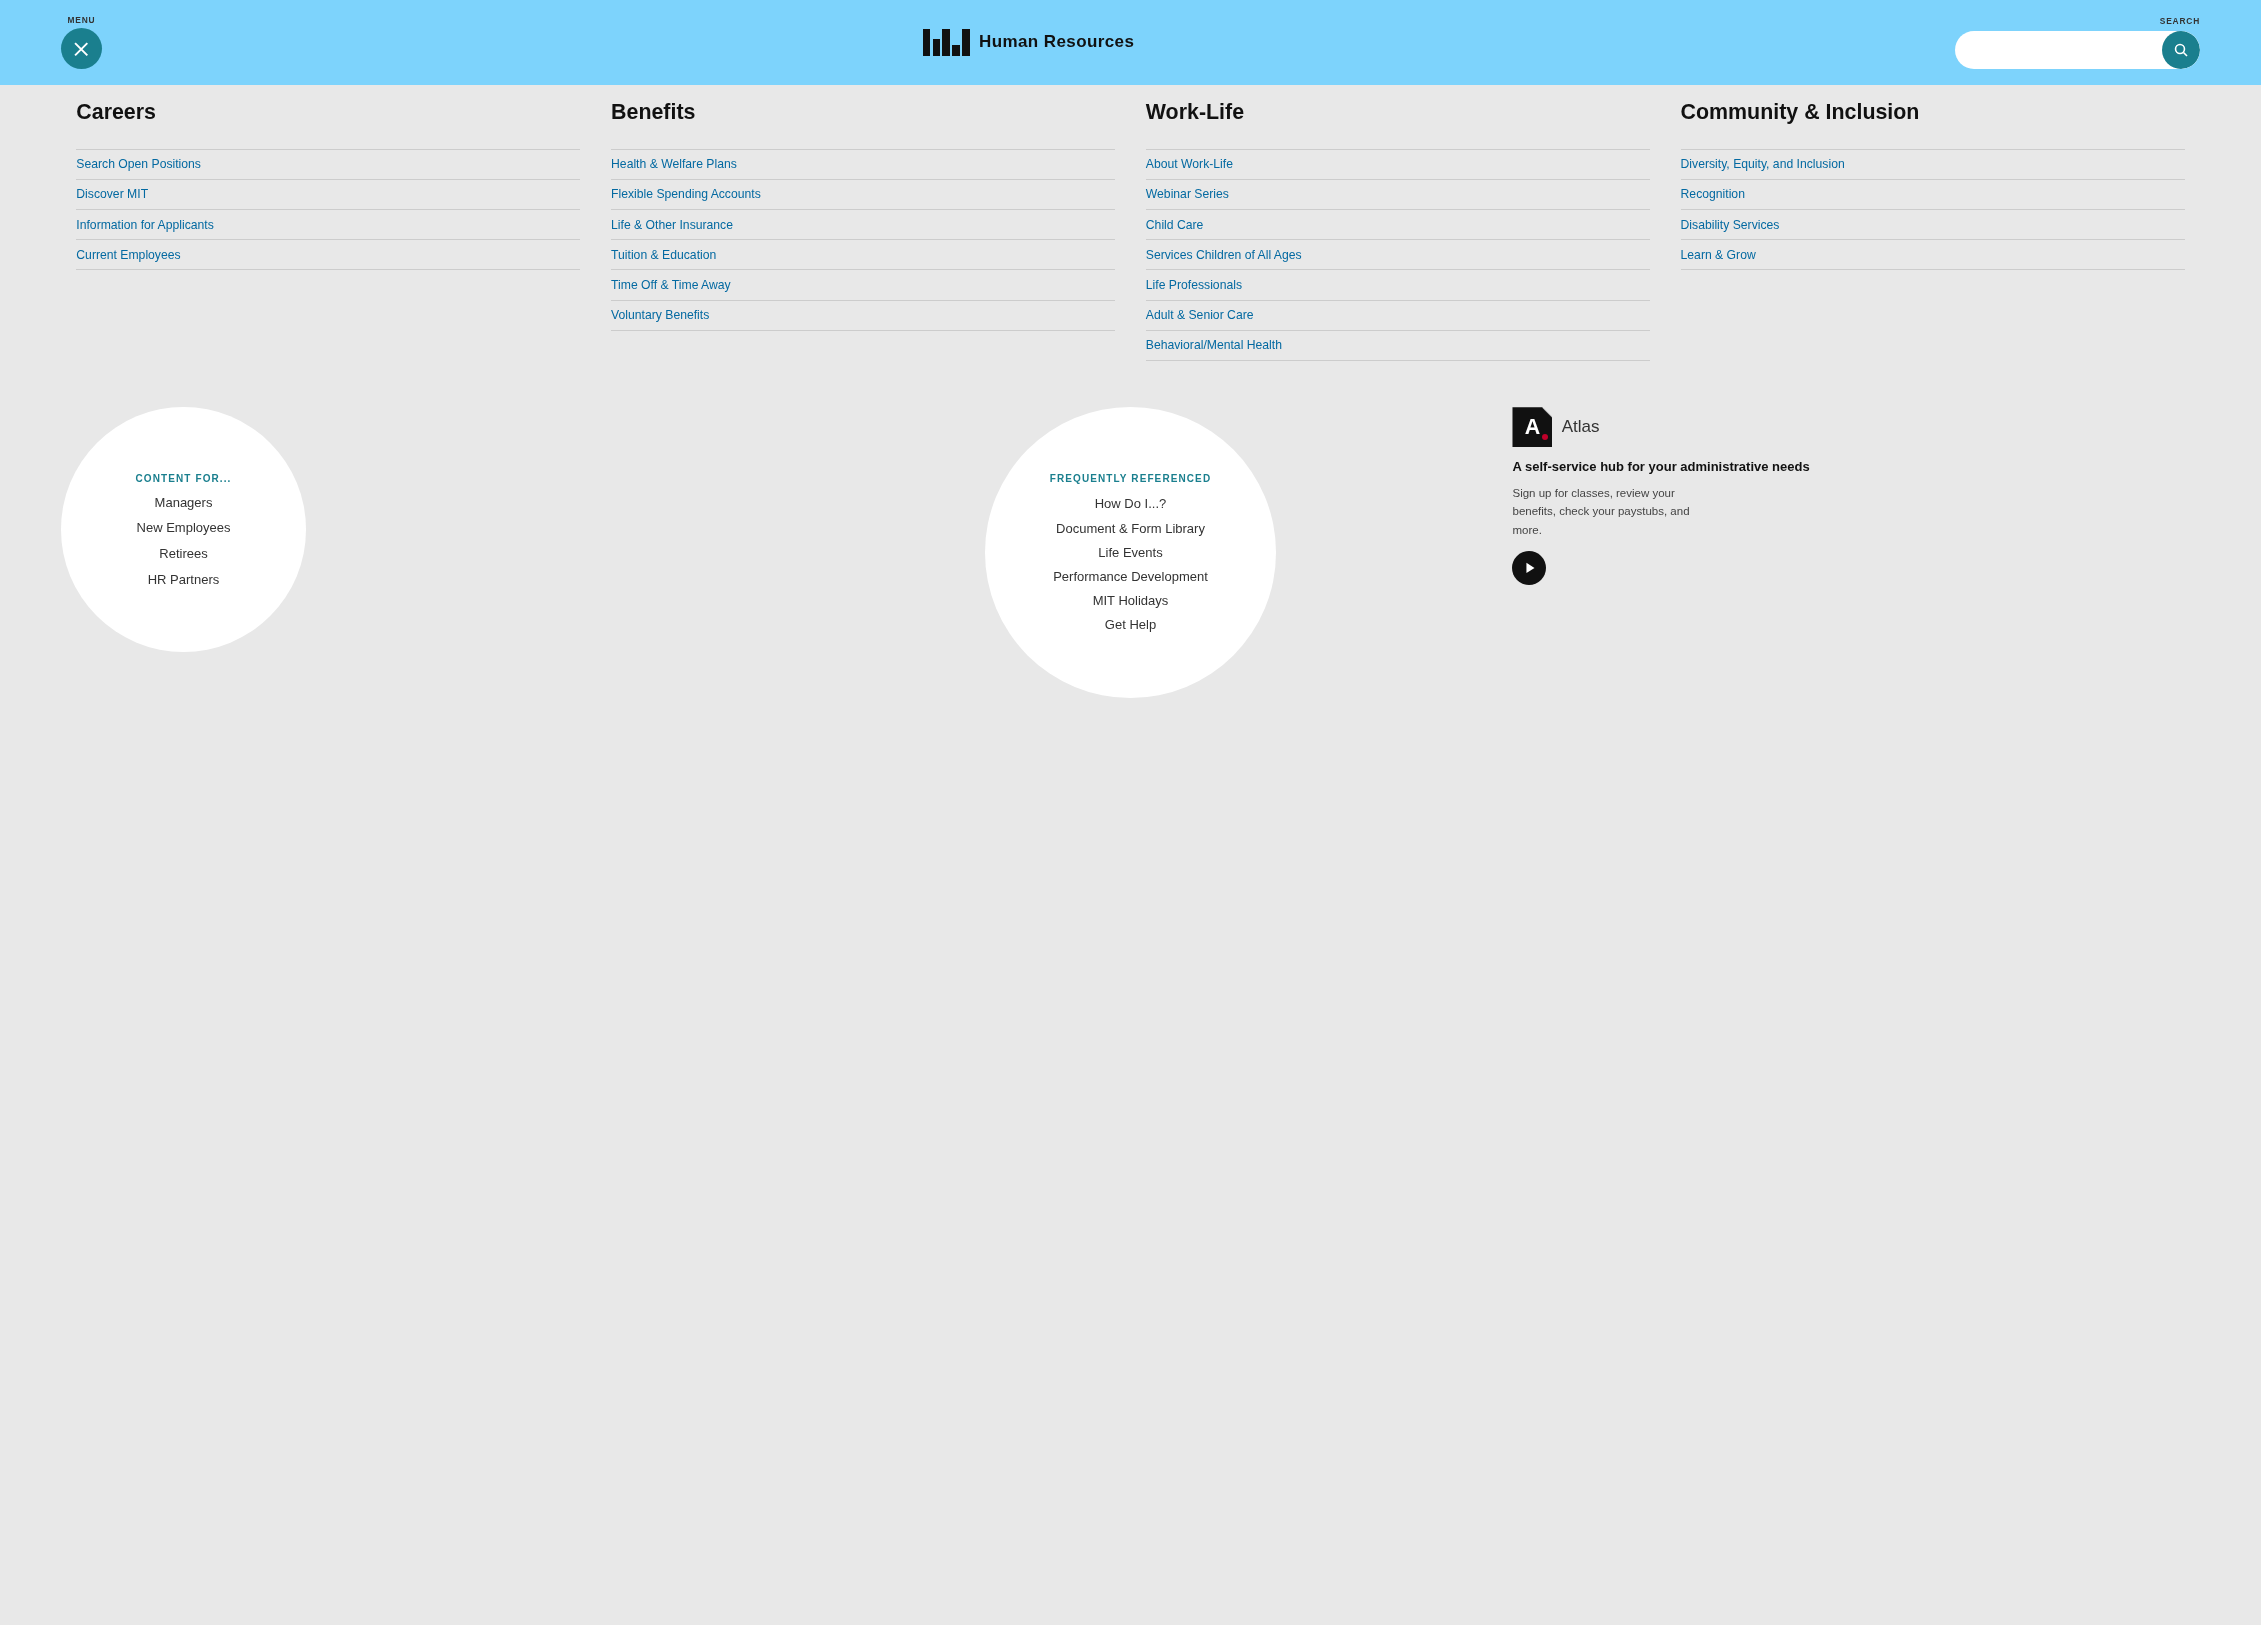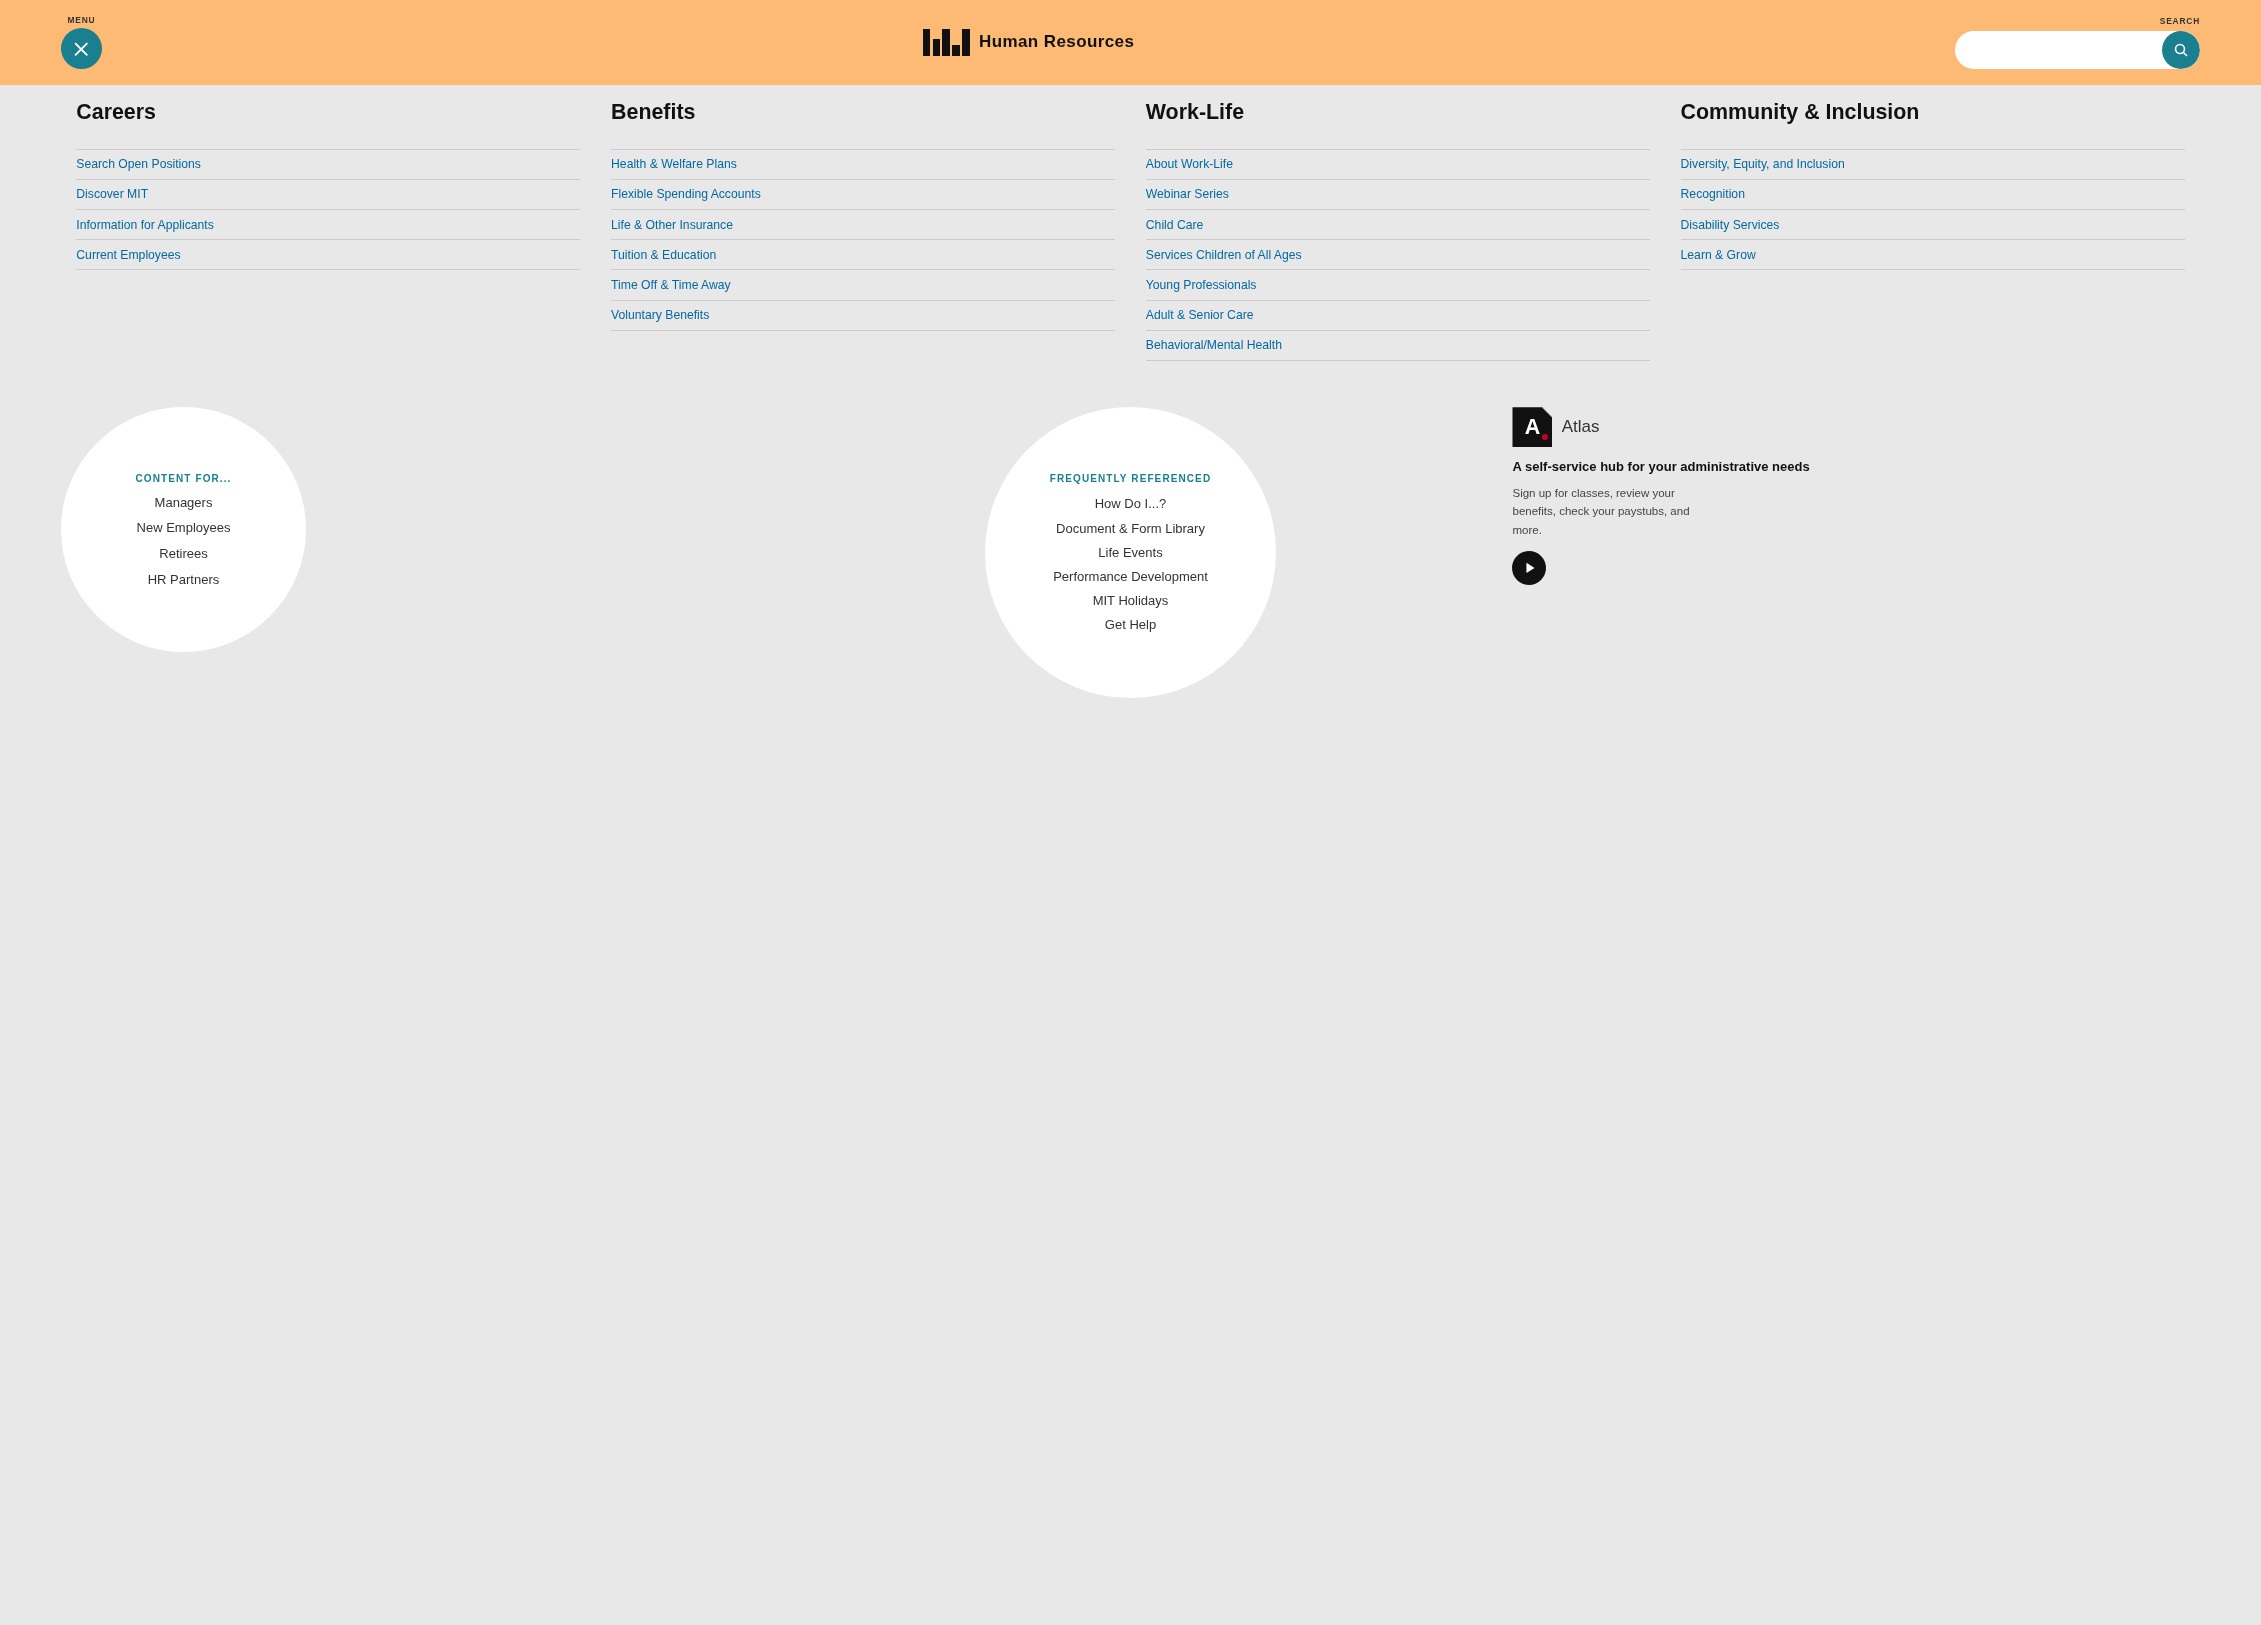--- a/index.html
+++ b/index.html
@@ -8,21 +8,21 @@
       background-color: #e8e8e8;
       font-family: Arial, Helvetica, sans-serif;
       min-height: 100vh;
     }
 
     .header {
       display: flex;
       align-items: center;
       justify-content: space-between;
       padding: 15.3px 61px;
-      background-color: #fdba74;
+      background-color: #7dd3fc;
     }
 
     .header-left {
       display: flex;
       flex-direction: column;
       align-items: center;
       gap: 3.1px;
     }
 
     .menu-label {
@@ -428,21 +428,21 @@
       <li>
           <a href="#">Webinar Series</a>
         </li>
       <li>
           <a href="#">Child Care</a>
         </li>
       <li>
           <a href="#">Services Children of All Ages</a>
         </li>
       <li>
-          <a href="#">Young Professionals</a>
+          <a href="#">Life Professionals</a>
         </li>
       <li>
           <a href="#">Adult &amp; Senior Care</a>
         </li>
       <li>
           <a href="#">Behavioral/Mental Health</a>
         </li>
     </ul>
   </div>
 

